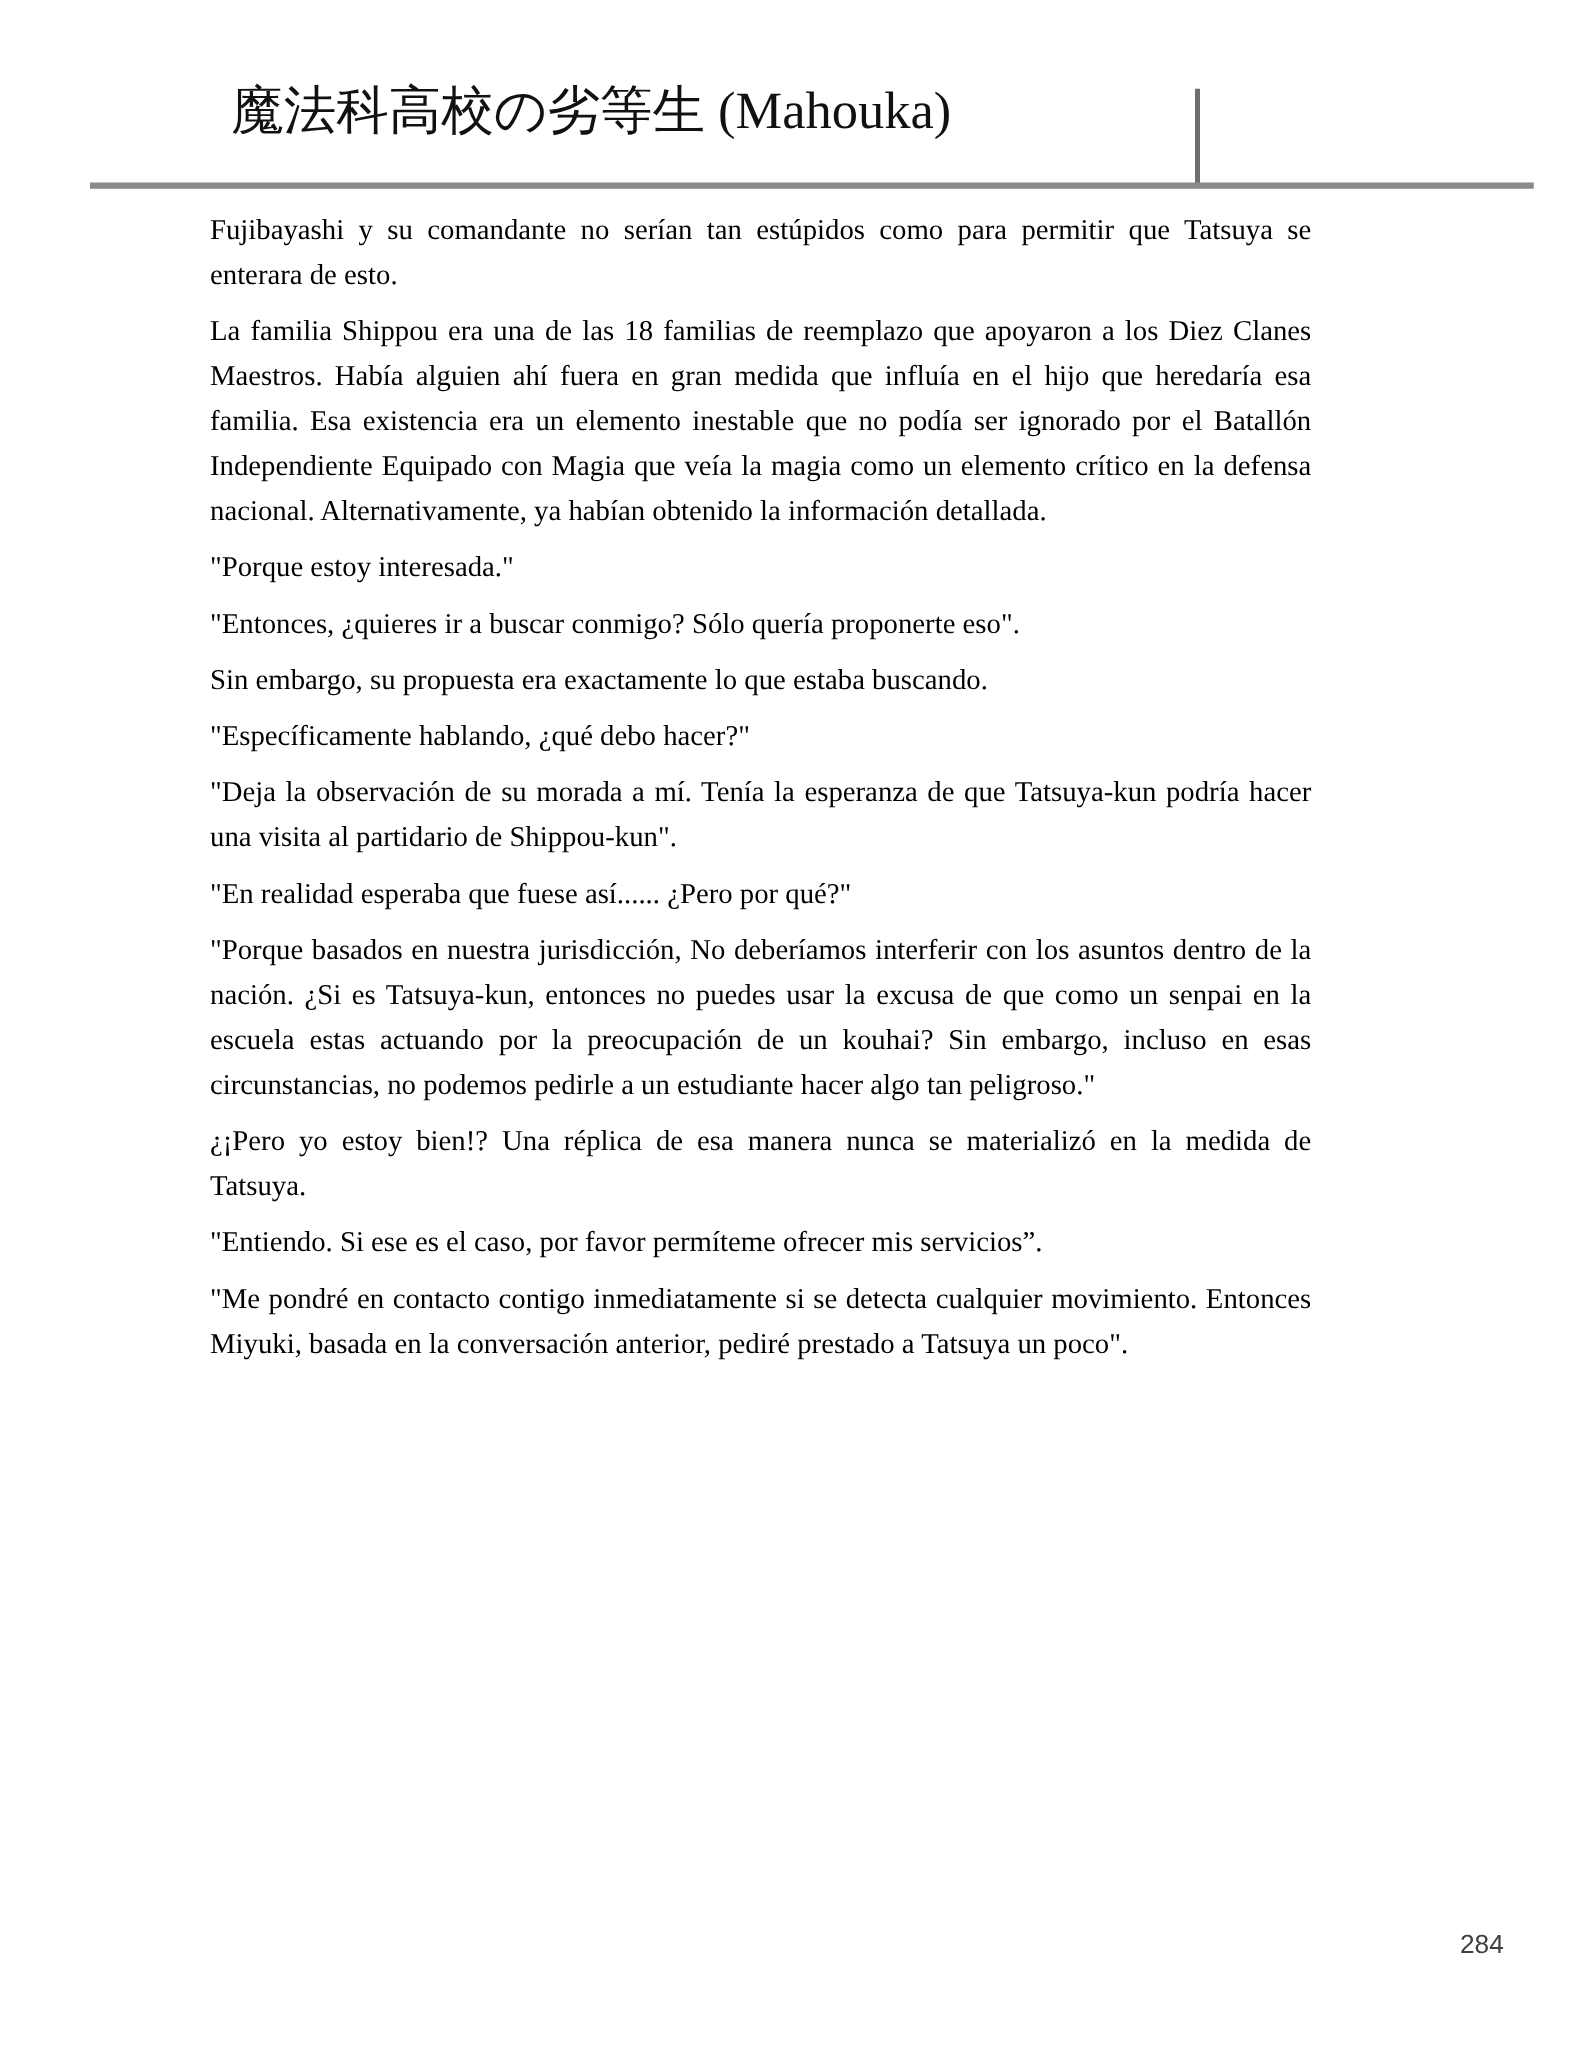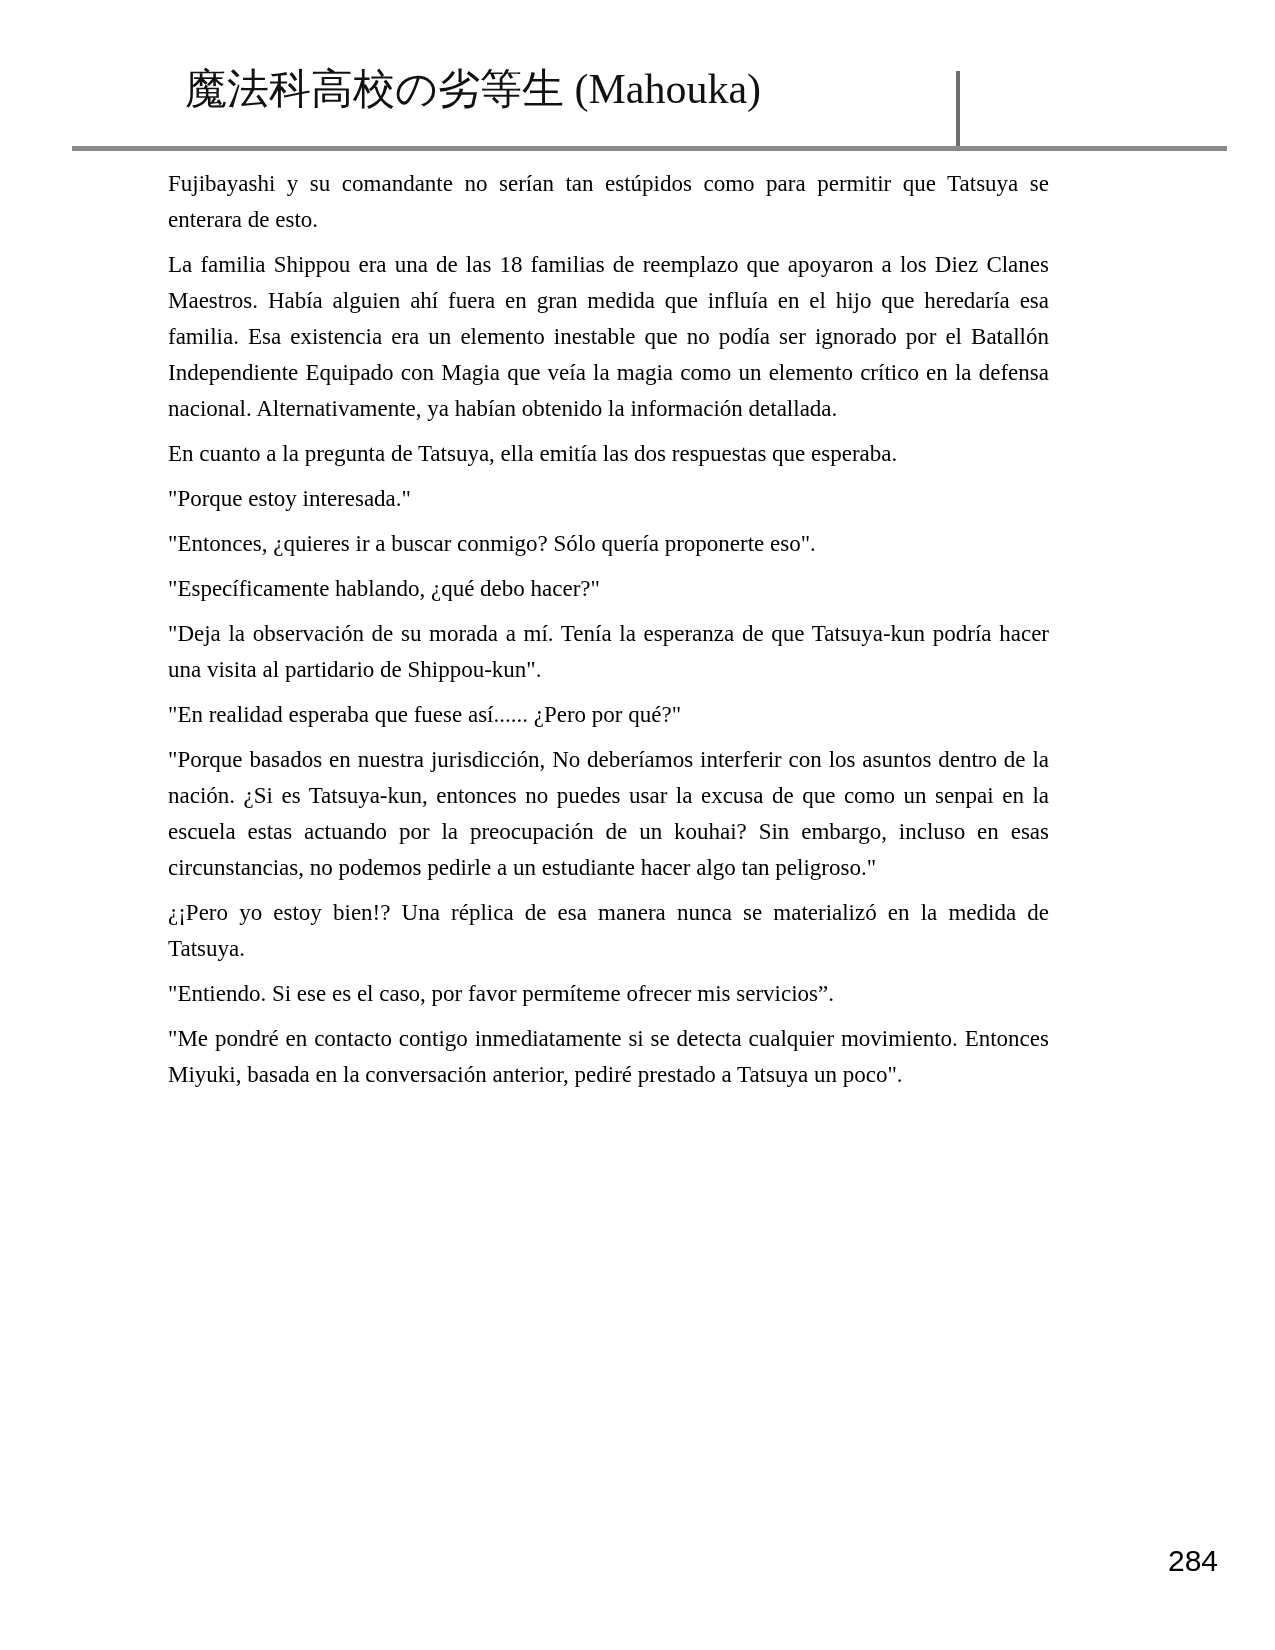--- a/index.html
+++ b/index.html
@@ -64,43 +64,43 @@
     line-height: 36px;
     color: #000000;
   }
   .content p {
     margin: 0 16px 9px 0;
   }
   .page-number {
     position: absolute;
     left: 1168px;
     top: 1544px;
-    font-size: 30px;
-    color: #000000;
+    font-size: 21px;
+    color: #404040;
     font-family: "Liberation Sans", sans-serif;
   }
 </style>
 </head>
 <body>
 
 <div class="page">
 
   <div class="doc-title">魔法科高校の劣等生 (Mahouka)</div>
 
   <div class="header-divider"></div>
 
 
   <div class="header-rule"></div>
 
   <div class="content">
     <p>Fujibayashi y su comandante no serían tan estúpidos como para permitir que Tatsuya se enterara de esto.</p>
     <p>La familia Shippou era una de las 18 familias de reemplazo que apoyaron a los Diez Clanes Maestros. Había alguien ahí fuera en gran medida que influía en el hijo que heredaría esa familia. Esa existencia era un elemento inestable que no podía ser ignorado por el Batallón Independiente Equipado con Magia que veía la magia como un elemento crítico en la defensa nacional. Alternativamente, ya habían obtenido la información detallada.</p>
-    <p>En cuanto a la pregunta de Tatsuya, ella emitía las dos respuestas que esperaba.</p>
     <p>"Porque estoy interesada."</p>
     <p>"Entonces, ¿quieres ir a buscar conmigo? Sólo quería proponerte eso".</p>
+    <p>Sin embargo, su propuesta era exactamente lo que estaba buscando.</p>
     <p>"Específicamente hablando, ¿qué debo hacer?"</p>
     <p>"Deja la observación de su morada a mí. Tenía la esperanza de que Tatsuya-kun podría hacer una visita al partidario de Shippou-kun".</p>
     <p>"En realidad esperaba que fuese así...... ¿Pero por qué?"</p>
     <p>"Porque basados en nuestra jurisdicción, No deberíamos interferir con los asuntos dentro de la nación. ¿Si es Tatsuya-kun, entonces no puedes usar la excusa de que como un senpai en la escuela estas actuando por la preocupación de un kouhai? Sin embargo, incluso en esas circunstancias, no podemos pedirle a un estudiante hacer algo tan peligroso."</p>
     <p>¿¡Pero yo estoy bien!? Una réplica de esa manera nunca se materializó en la medida de Tatsuya.</p>
     <p>"Entiendo. Si ese es el caso, por favor permíteme ofrecer mis servicios”.</p>
     <p>"Me pondré en contacto contigo inmediatamente si se detecta cualquier movimiento. Entonces Miyuki, basada en la conversación anterior, pediré prestado a Tatsuya un poco".</p>
   </div>
 
   <div class="page-number">284</div>

